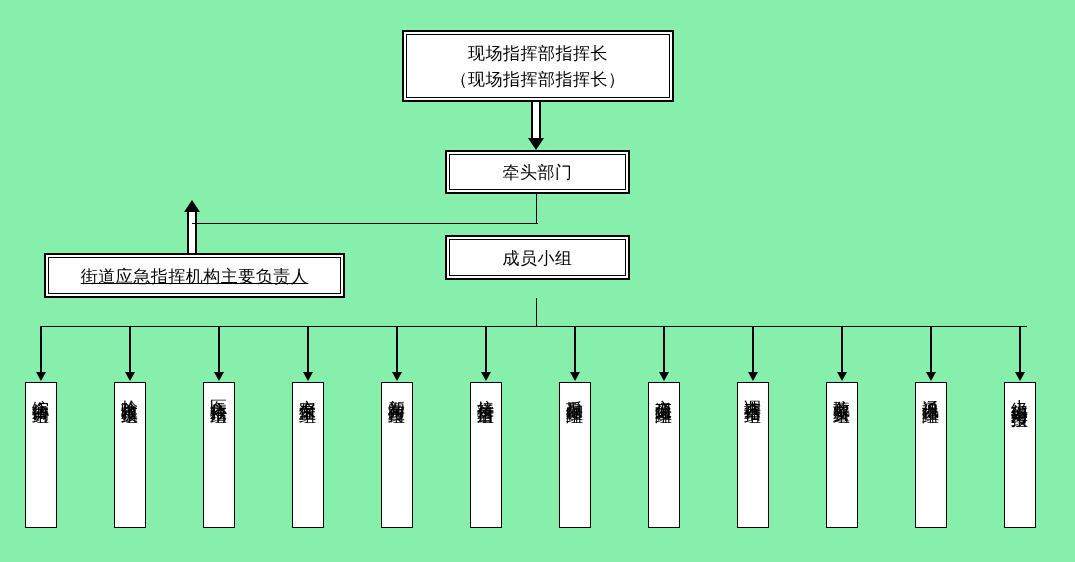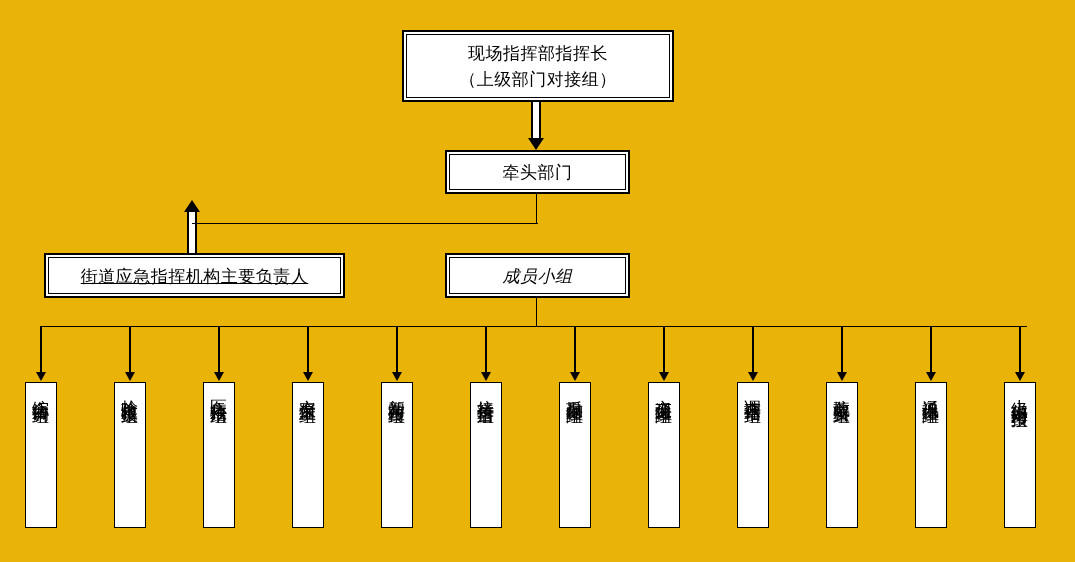--- a/index.html
+++ b/index.html
@@ -8,21 +8,21 @@
     background: #ffffff;
   }
   body {
     font-family: "DejaVu Sans", "Liberation Sans", sans-serif;
     color: #000000;
   }
   #chart {
     position: relative;
     width: 1075px;
     height: 562px;
-    background: #eab308;
+    background: #86efac;
     overflow: hidden;
   }
   
   .node {
     position: absolute;
     box-sizing: border-box;
     background: #ffffff;
     display: flex;
     align-items: center;
     justify-content: center;
@@ -107,21 +107,21 @@
   }
 </style>
 </head>
 <body>
 
 <div id="chart">
 
   <div class="node dbl" style="left:402px; top:30px; width:272px; height:72px;">
     <div class="inner">
       <span class="line-txt">现场指挥部指挥长</span>
-      <span class="line-txt">（上级部门对接组）</span>
+      <span class="line-txt">（现场指挥部指挥长）</span>
     </div>
   </div>
 
   <div class="stem-dbl" style="left:531px; top:102px; width:10px; height:40px;"></div>
   <div class="arrow-down" style="left:528px; top:138px;"></div>
 
   <div class="node dbl" style="left:445px; top:150px; width:185px; height:44px;justify-content:center;">
     <div class="inner">
       <span class="line-txt">牵头部门</span>
     </div>
@@ -134,21 +134,21 @@
   <div class="conn" style="left:192px; top:223px; width:346px; height:1.4px;"></div>
 
   <div class="conn" style="left:536px; top:194px; width:1.4px; height:30px;"></div>
 
   <div class="node dbl" style="left:44px; top:253px; width:301px; height:45px;text-decoration:underline;">
     <div class="inner">
       <span class="line-txt">街道应急指挥机构主要负责人</span>
     </div>
   </div>
 
-  <div class="node dbl" style="left:445px; top:253px; width:185px; height:45px;font-style:italic;">
+  <div class="node dbl" style="left:445px; top:235px; width:185px; height:45px;">
     <div class="inner">
       <span class="line-txt">成员小组</span>
     </div>
   </div>
 
   <div class="conn" style="left:536px; top:298px; width:1.4px; height:29px;"></div>
 
   <div class="conn" style="left:40px; top:326px; width:987px; height:1.4px;"></div>
 
   <div id="subgroup-layer">

